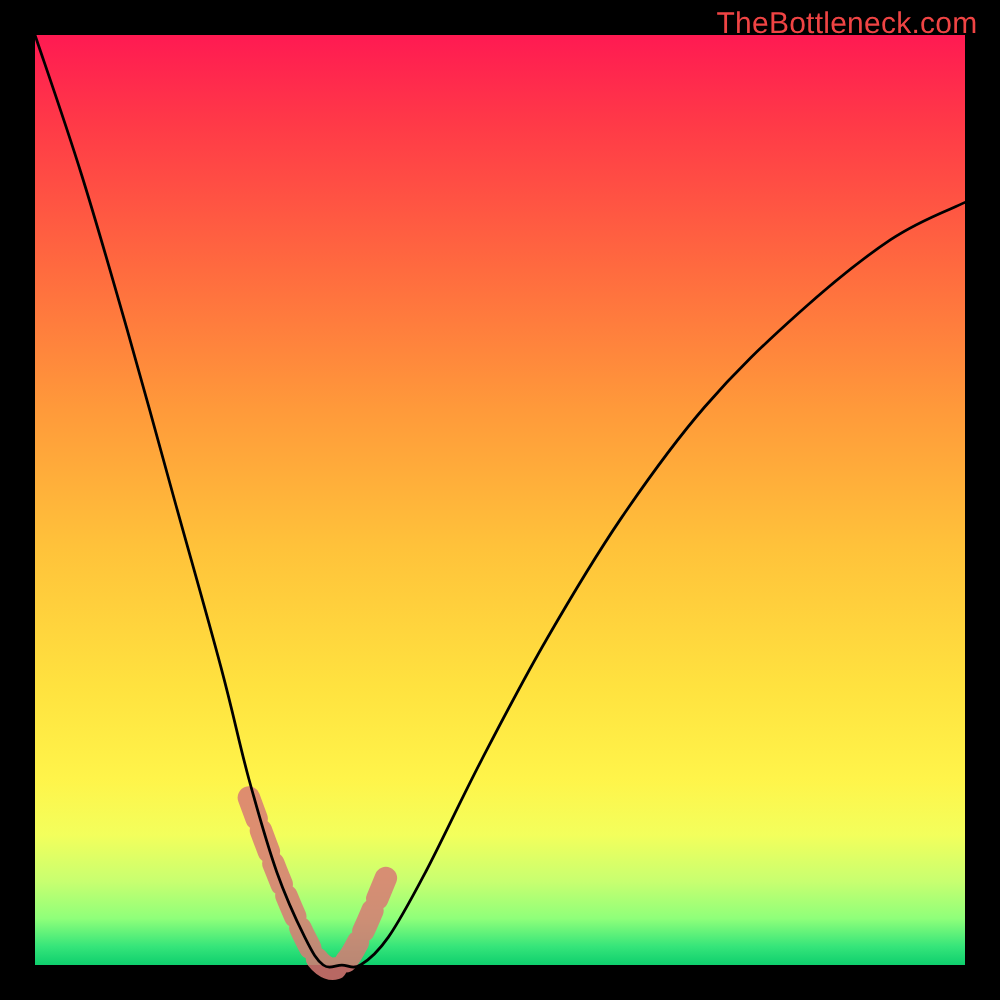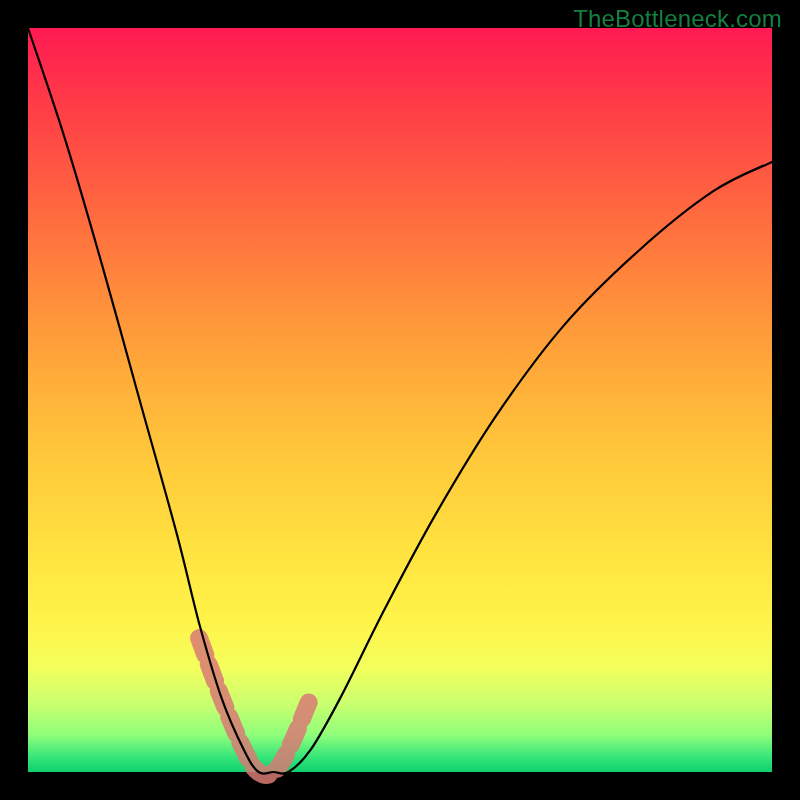--- a/index.html
+++ b/index.html
@@ -39,21 +39,21 @@
       #c8ff70 91%,
       #8fff7a 95%,
       #36e57a 98%,
       #0ecf6d 100%
     );
   }
   .watermark {
     position: absolute;
     top: 5px;
     right: 18px;
-    color: #15803d;
+    color: #ef4444;
     font-size: 24px;
     letter-spacing: 0.2px;
     font-weight: 400;
     user-select: none;
   }
   svg.curve {
     position: absolute;
     top: 0;
     left: 0;
     width: 744px;

